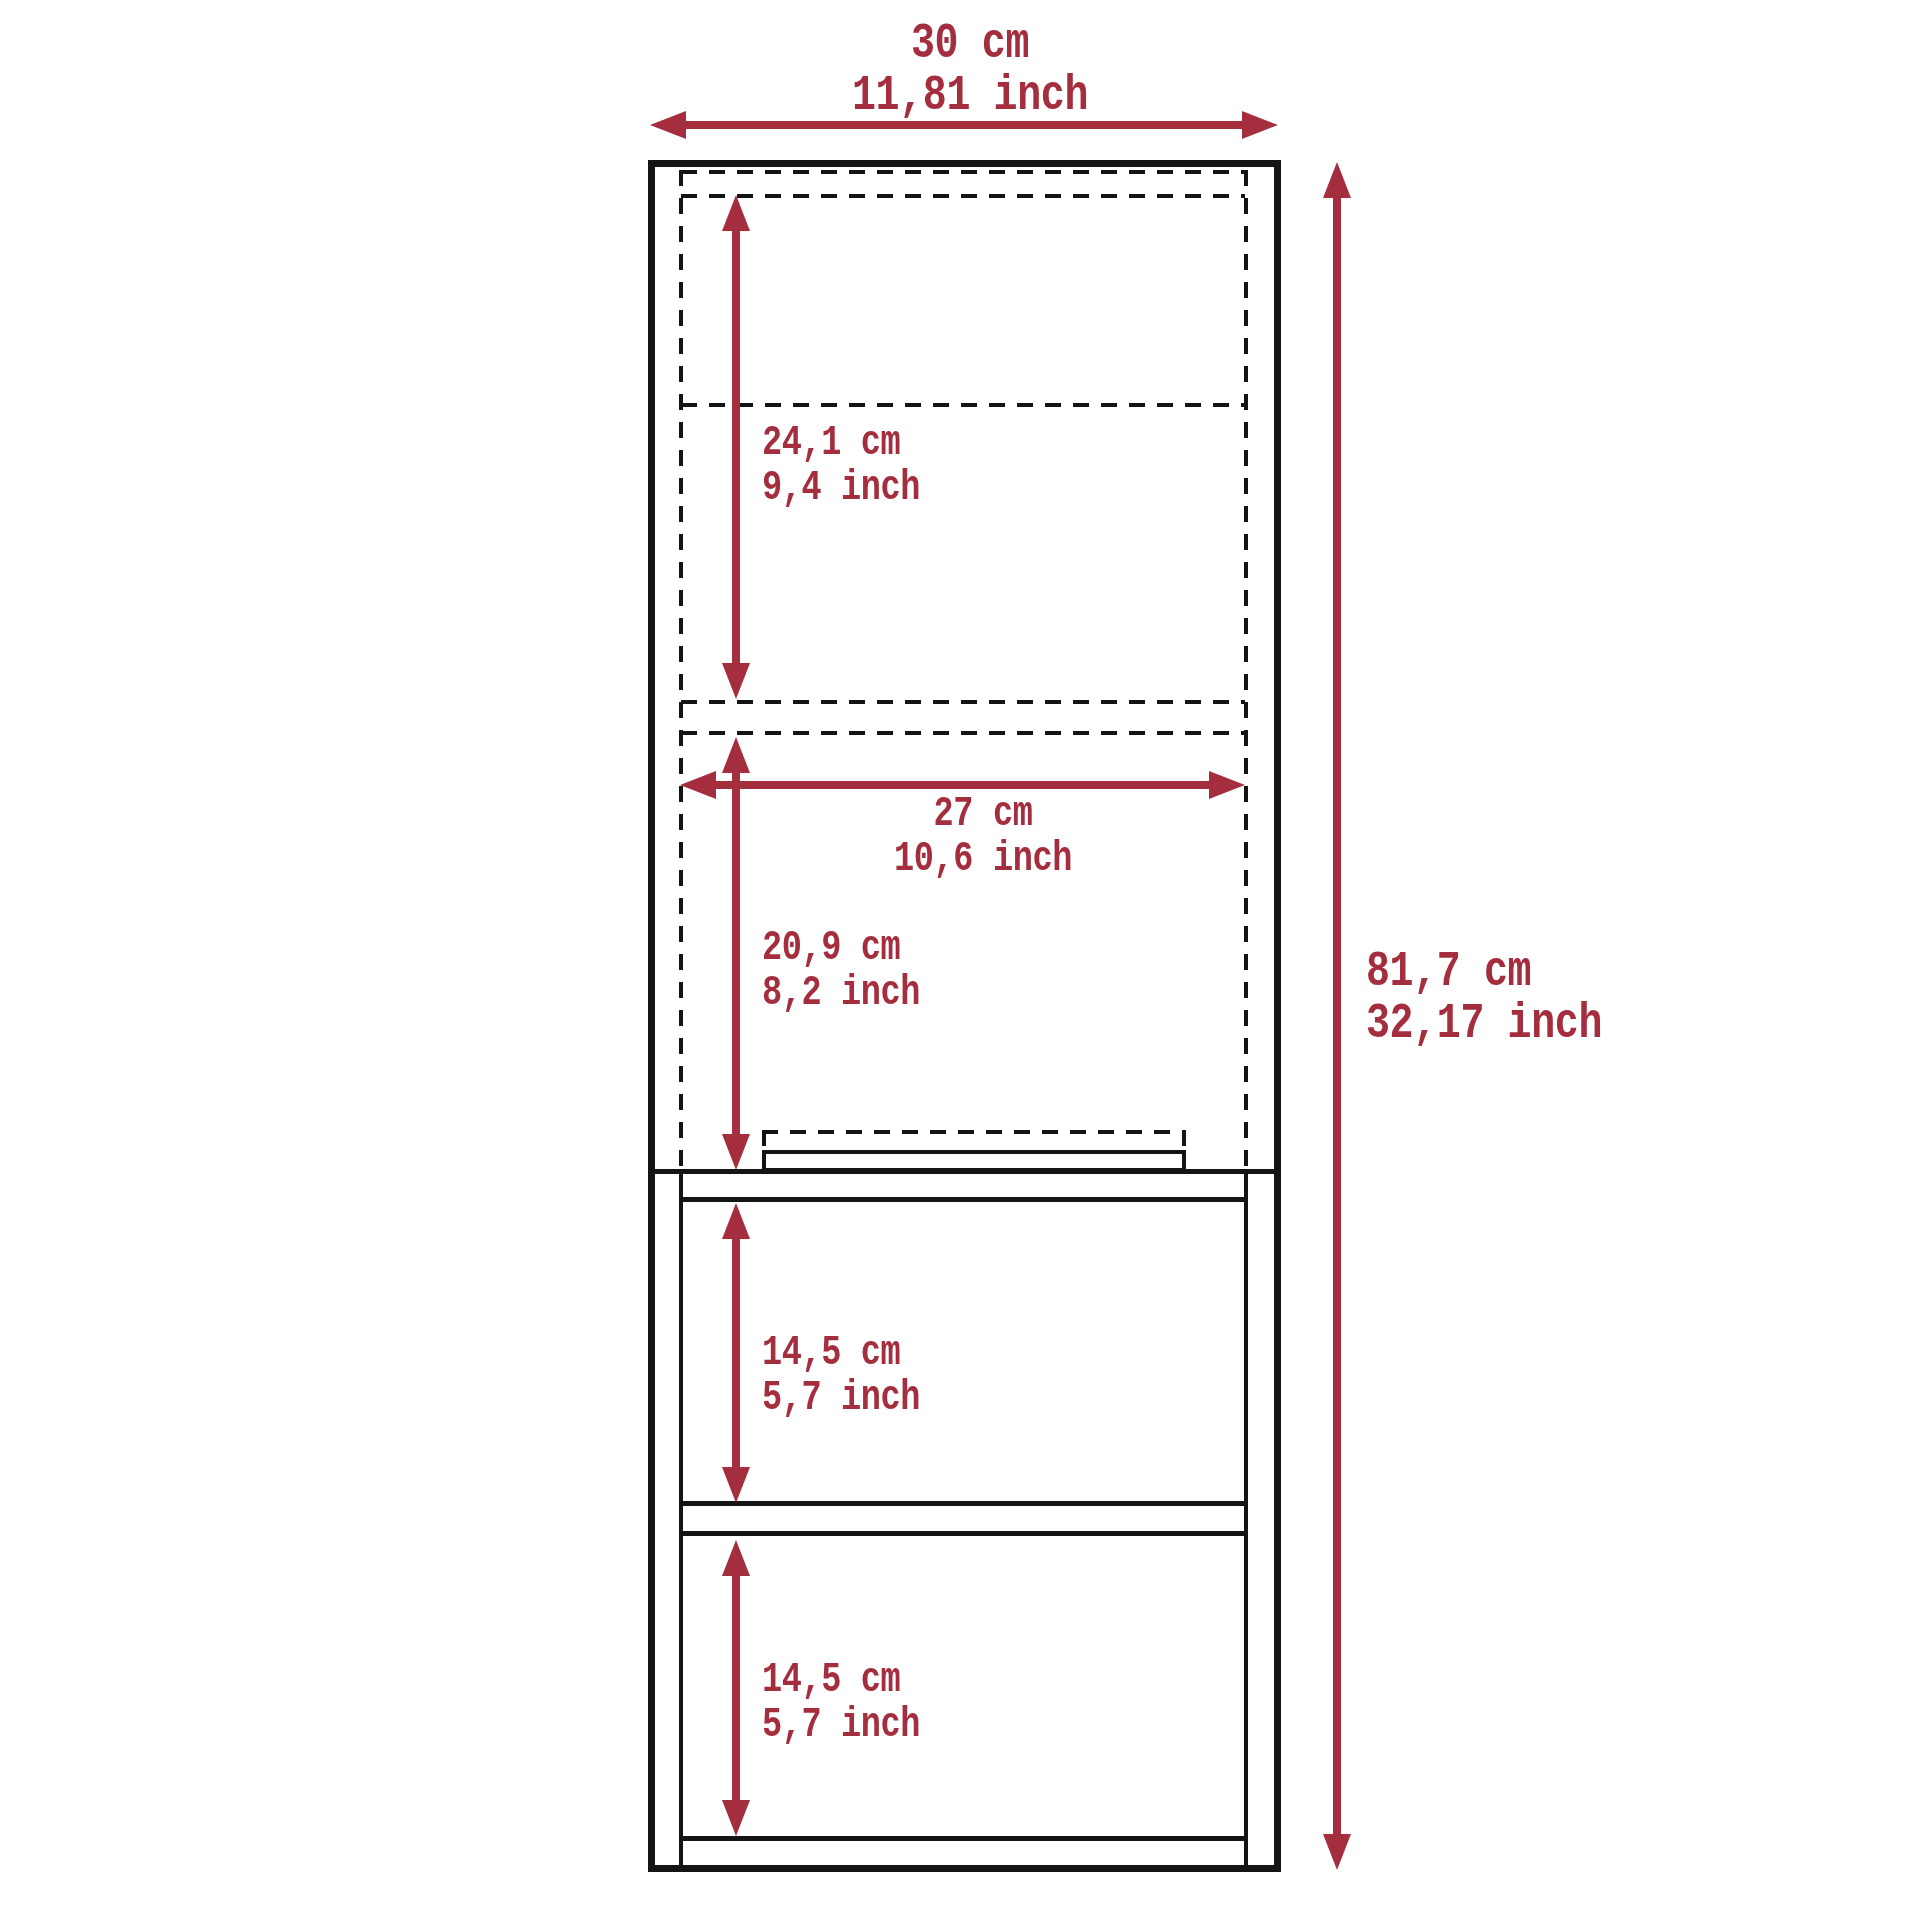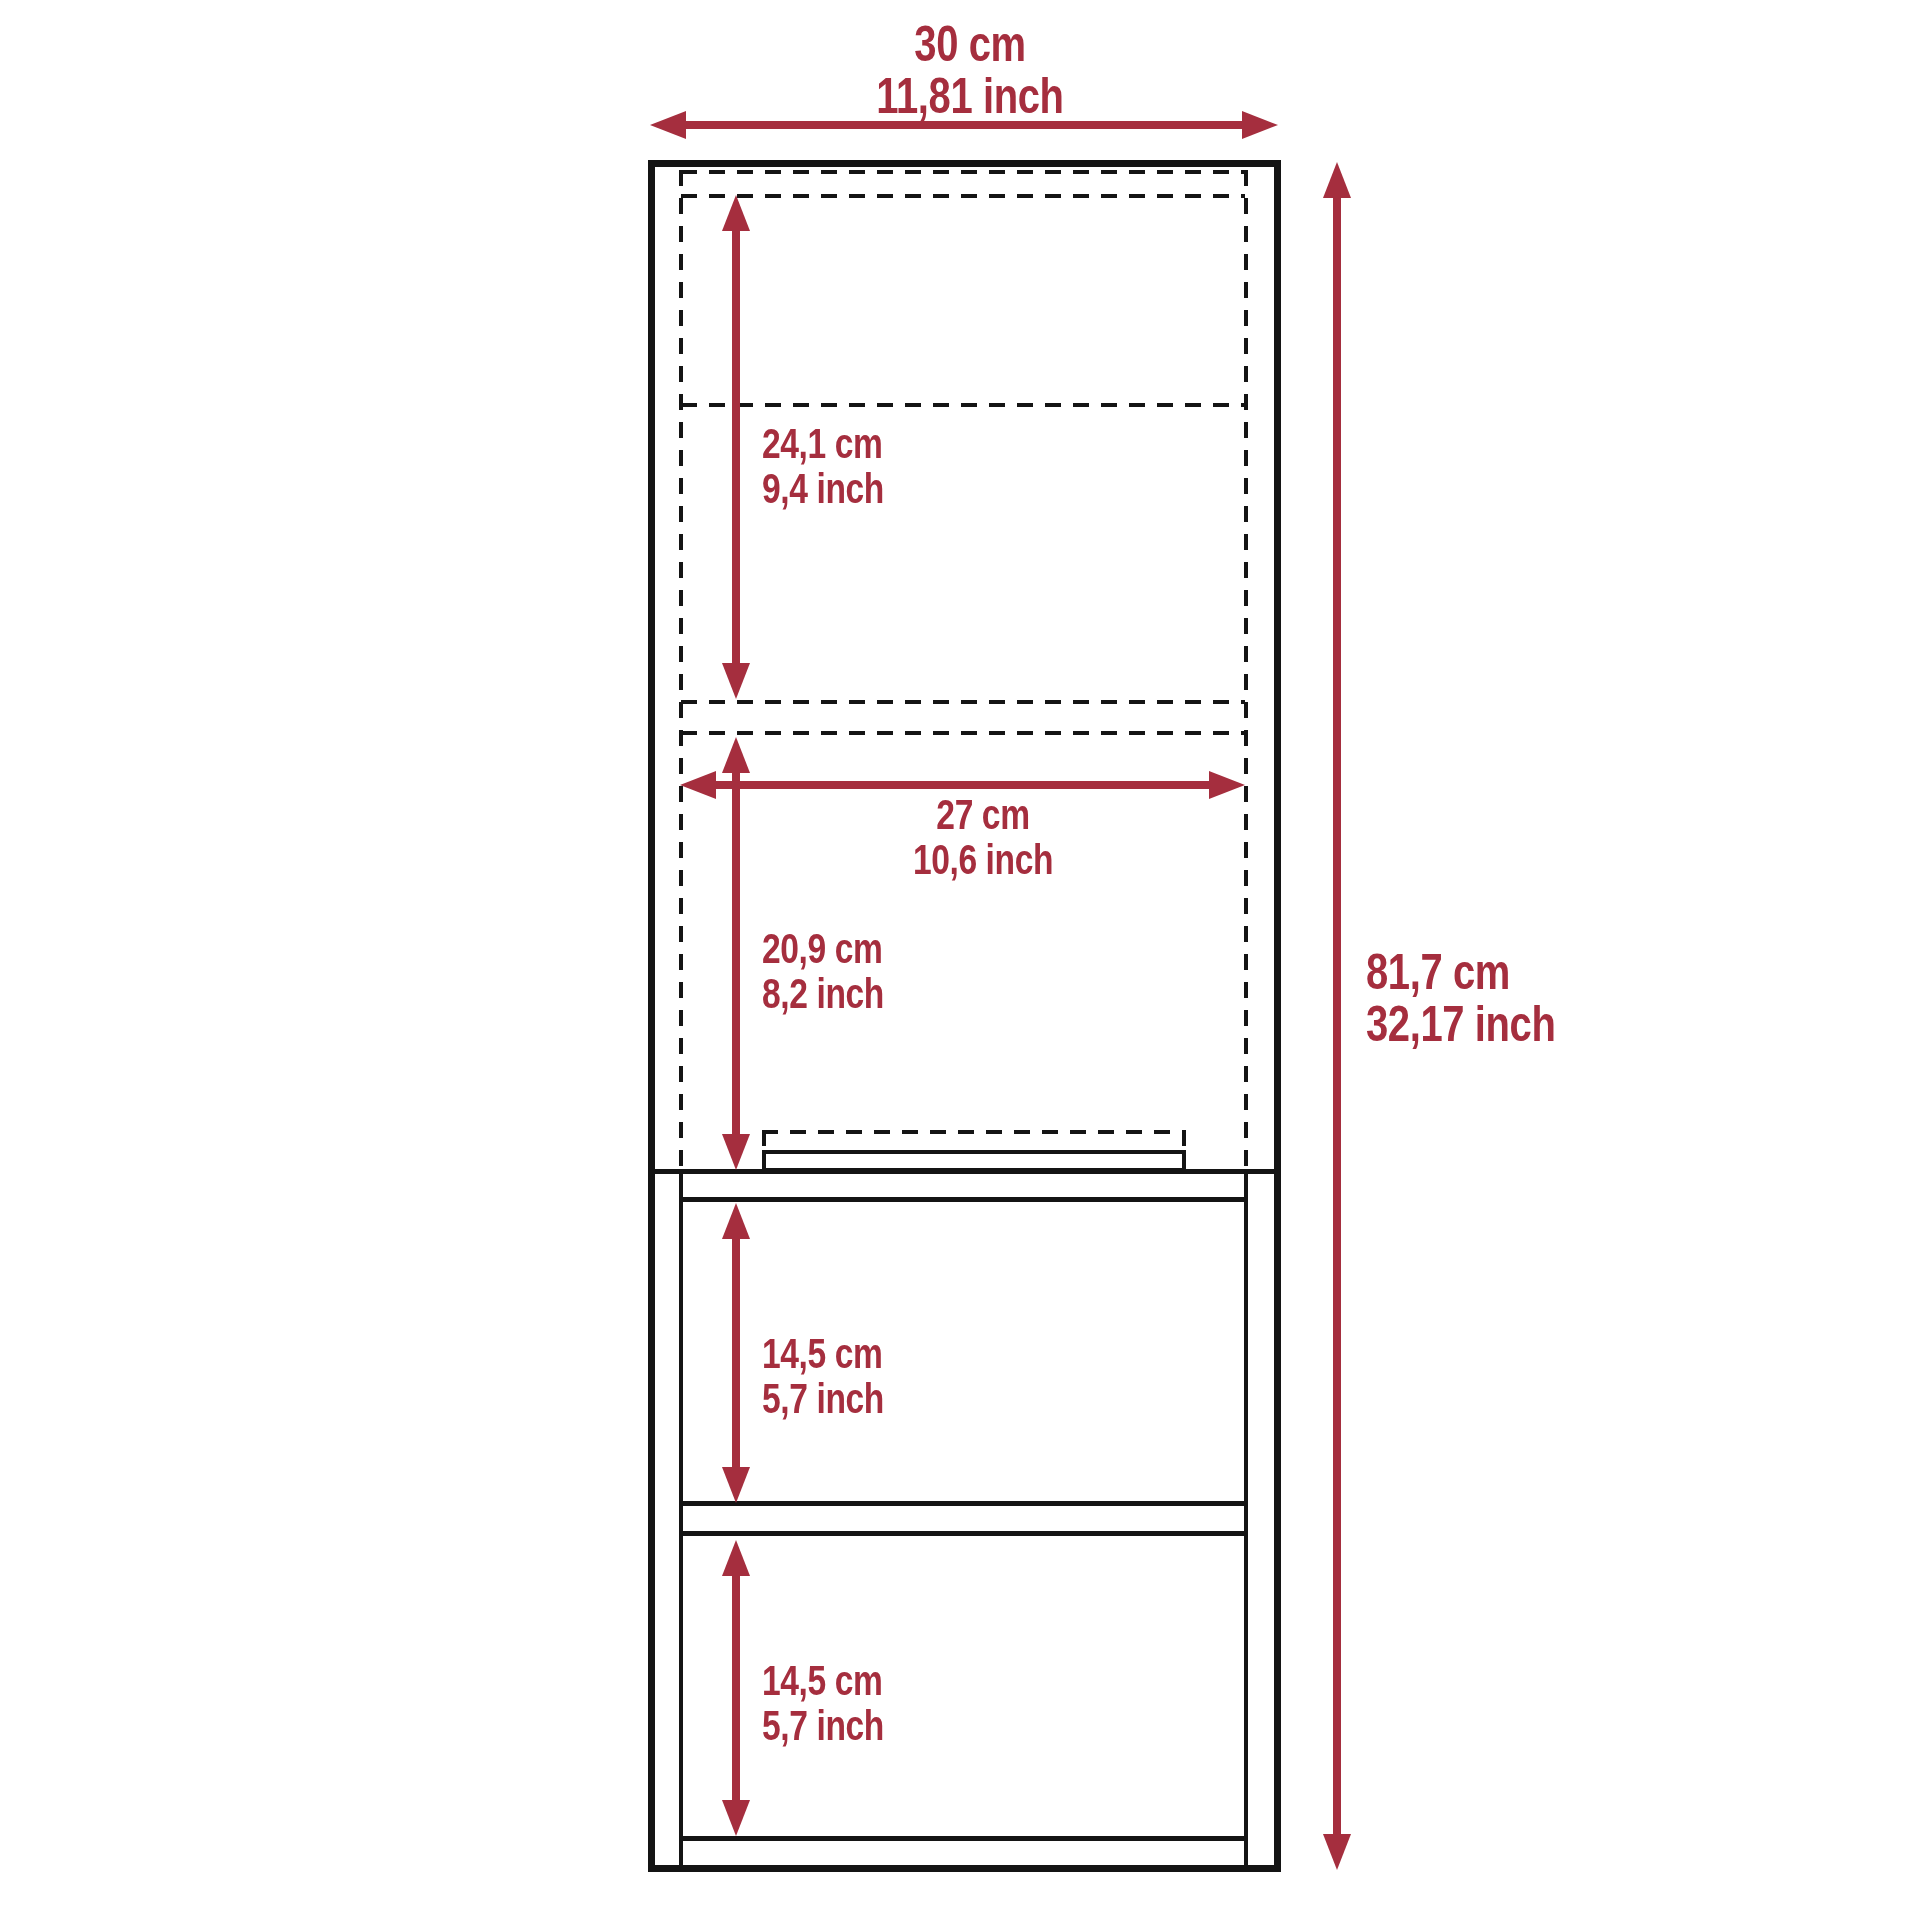--- a/index.html
+++ b/index.html
@@ -4,21 +4,21 @@
 <style>
   :root{
     --red:#A52E3E;
     --ink:#141414;
   }
   html,body{margin:0;padding:0;background:#ffffff;}
   #canvas{
     position:relative;
     width:1855px;height:1927px;
     background:#ffffff;
-    font-family:Liberation Sans, sans-serif;
+    font-family:Liberation Mono, monospace;
     overflow:hidden;
     padding-left:36px;
   }
   .line{position:absolute;background:var(--ink);}
   .dash-h{position:absolute;height:4px;
     background:repeating-linear-gradient(90deg,var(--ink) 0 16px,transparent 16px 28px);}
   .dash-v{position:absolute;width:4px;
     background:repeating-linear-gradient(180deg,var(--ink) 0 16px,transparent 16px 28px);}
   .handle{position:absolute;border:4px solid var(--ink);background:#fff;box-sizing:border-box;}
   .arrow{position:absolute;}

